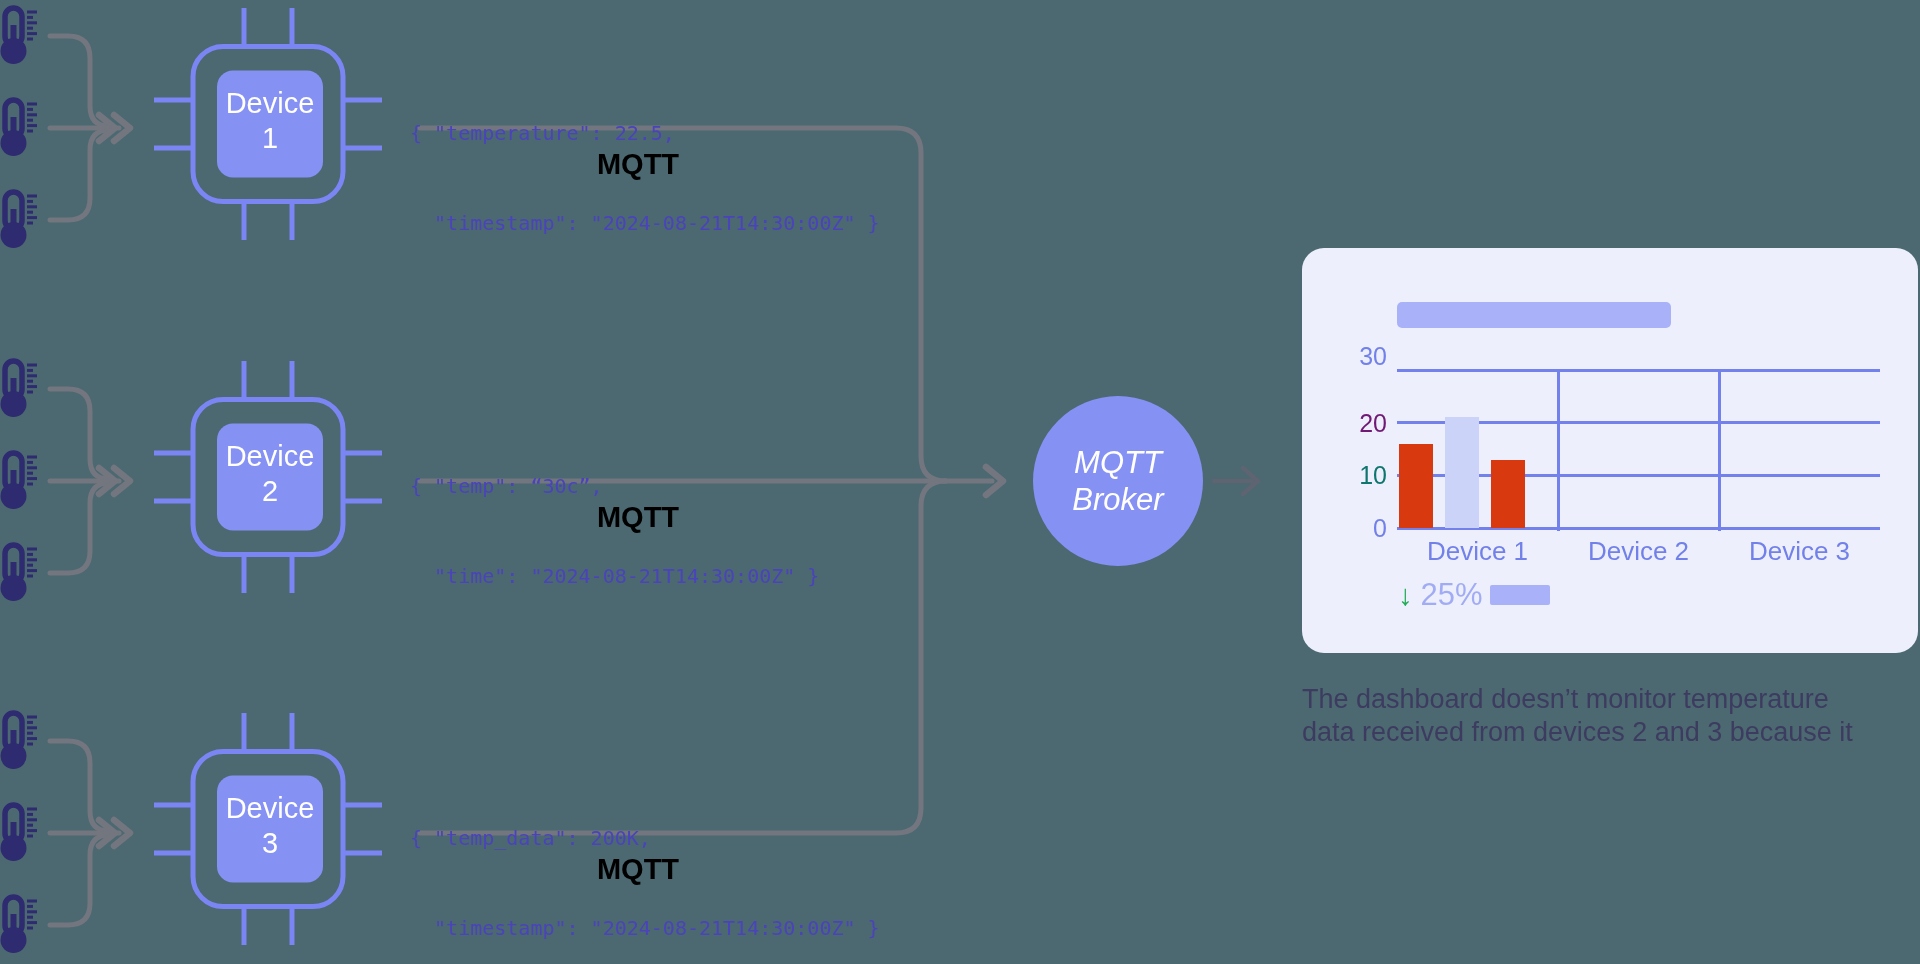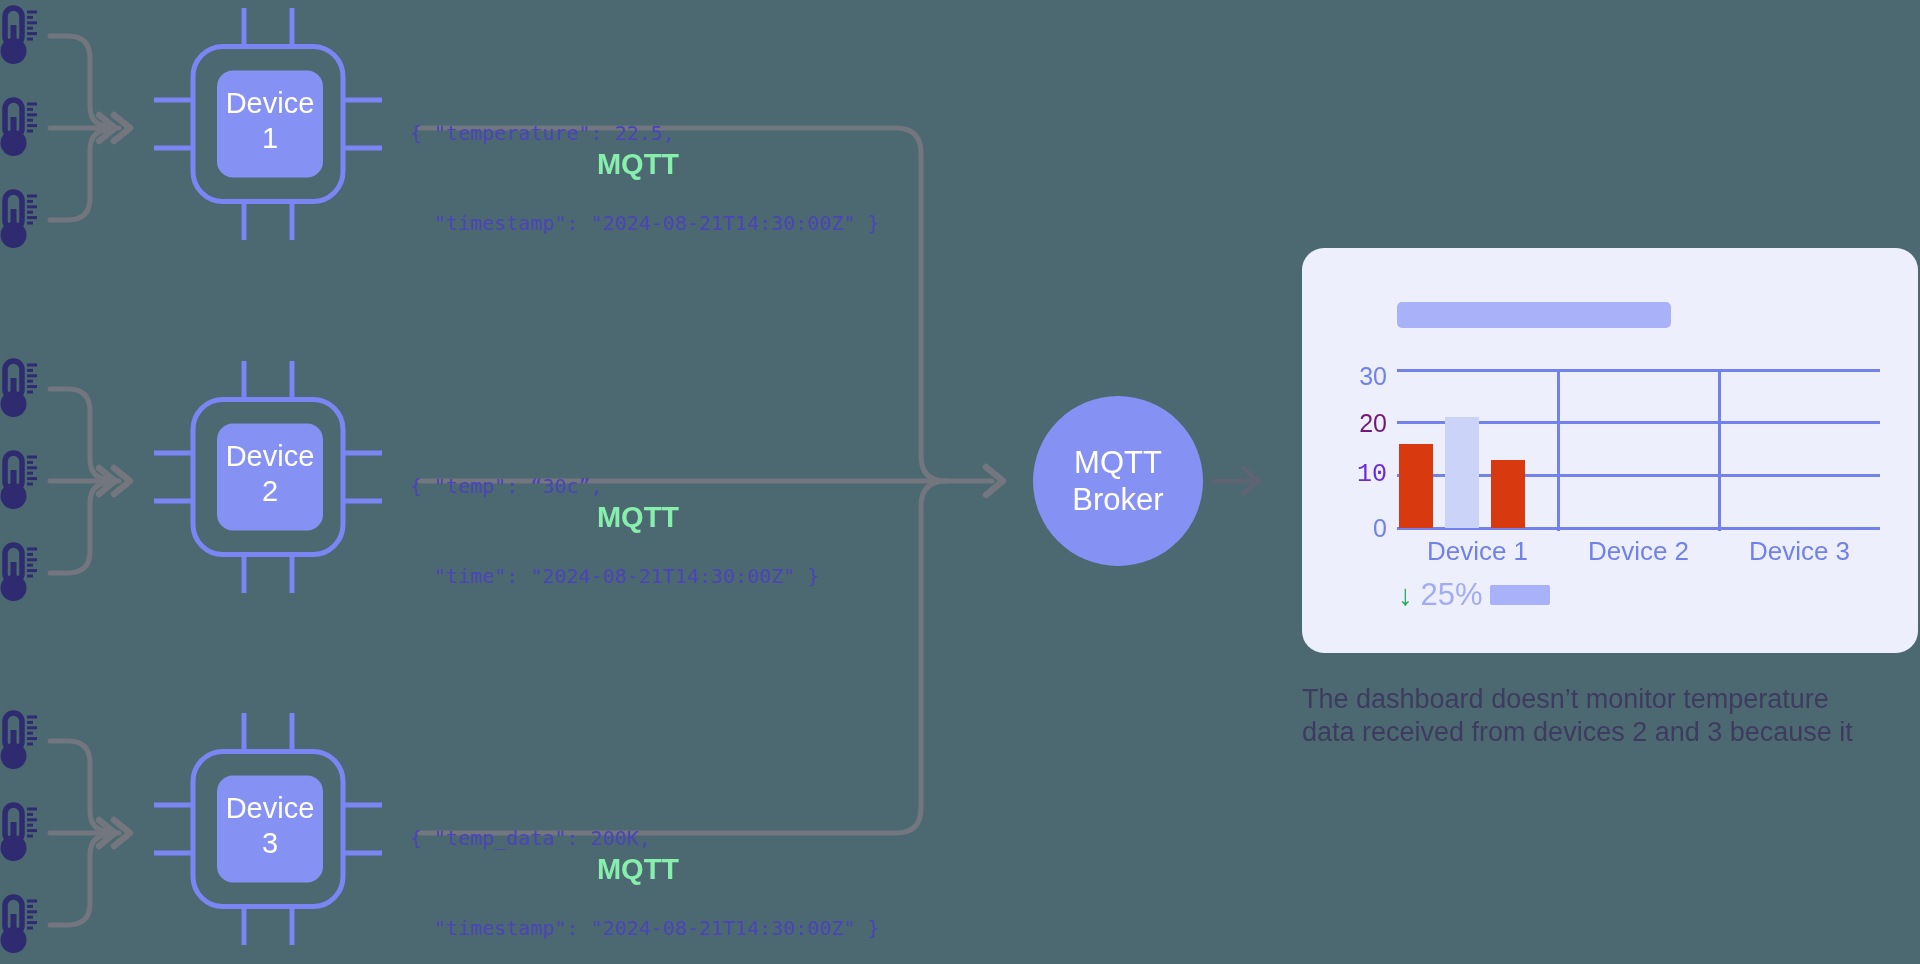--- a/index.html
+++ b/index.html
@@ -7,33 +7,33 @@
          font-family:"Liberation Sans",sans-serif;}
   svg.lines{position:absolute;left:0;top:0;}
 
   
   .payload{position:absolute;left:410px;font-family:"DejaVu Sans Mono",monospace;
            font-size:20px;line-height:30px;white-space:pre;color:#4A43BC;}
   .payload.g1{top:58px}.payload.g2{top:411px}.payload.g3{top:763px}
 
   
   .mqtt-label{position:absolute;left:538px;width:200px;text-align:center;
-              font-weight:bold;font-size:29px;color:#86efac;}
+              font-weight:bold;font-size:29px;color:#000000;}
   .mqtt-label.g1{top:148px}.mqtt-label.g2{top:501px}.mqtt-label.g3{top:853px}
 
   
   .chip-label{position:absolute;left:217px;width:106px;height:107px;display:flex;
               align-items:center;justify-content:center;text-align:center;color:#fff;
               font-size:29px;line-height:35px;}
   .chip-label.g1{top:67px}.chip-label.g2{top:420px}.chip-label.g3{top:772px}
 
   
   .broker-label{position:absolute;left:1048px;top:441px;width:140px;height:80px;
                 display:flex;align-items:center;justify-content:center;text-align:center;
-                color:#fff;font-size:31px;line-height:37px;}
+                color:#fff;font-size:31px;line-height:37px;font-style:italic;}
 
   
   .card{position:absolute;left:1302px;top:248px;width:616px;height:405px;
         background:#EDF0FC;border-radius:22px;}
   .title-ph{position:absolute;left:95px;top:54px;width:274px;height:26px;
             border-radius:5px;background:#A9B2F8;}
   .chart{position:absolute;left:0;top:0;width:616px;height:405px;}
   .stat{position:absolute;left:96px;top:332px;display:flex;align-items:center;height:30px;}
   .stat .arrow{color:#21AC55;font-size:29px;font-weight:bold;line-height:30px;}
   .stat .pct{color:#A2ACF4;font-size:31px;margin-left:8px;line-height:30px;}
@@ -237,25 +237,25 @@
   <div class="chip-label g3">Device 3</div>
 
   <div class="broker-label">MQTT Broker</div>
 
   <div class="card">
     <div class="title-ph"></div>
     <div class="chart" id="chart">
         <div style="left: 95px; top: 278.5px; width: 483px; height: 3px; background: rgb(115, 129, 236); position: absolute;"></div>
         <div style="left: 37px; top: 265px; width: 48px; text-align: right; font-size: 25px; color: rgb(114, 128, 234); line-height: 30px; position: absolute;">0</div>
         <div style="left: 95px; top: 225.833px; width: 483px; height: 3px; background: rgb(115, 129, 236); position: absolute;"></div>
-        <div style="left: 37px; top: 212.333px; width: 48px; text-align: right; font-size: 25px; color: #6d28d9; line-height: 30px; position: absolute; font-family: Liberation Mono, monospace;">10</div>
+        <div style="left: 37px; top: 212.333px; width: 48px; text-align: right; font-size: 25px; color: #0f766e; line-height: 30px; position: absolute;">10</div>
         <div style="left: 95px; top: 173.167px; width: 483px; height: 3px; background: rgb(115, 129, 236); position: absolute;"></div>
         <div style="left: 37px; top: 159.667px; width: 48px; text-align: right; font-size: 25px; color: #701a75; line-height: 30px; position: absolute;">20</div>
         <div style="left: 95px; top: 120.5px; width: 483px; height: 3px; background: rgb(115, 129, 236); position: absolute;"></div>
-        <div style="left: 37px; top: 113px; width: 48px; text-align: right; font-size: 25px; color: rgb(114, 128, 234); line-height: 30px; position: absolute;">30</div>
+        <div style="left: 37px; top: 93px; width: 48px; text-align: right; font-size: 25px; color: rgb(114, 128, 234); line-height: 30px; position: absolute;">30</div>
         <div style="left: 254.5px; top: 122px; width: 3px; height: 161px; background: rgb(115, 129, 236); position: absolute;"></div>
         <div style="left: 415.5px; top: 122px; width: 3px; height: 161px; background: rgb(115, 129, 236); position: absolute;"></div>
         <div style="left: 97px; top: 195.733px; width: 34px; height: 84.2667px; background: rgb(216, 57, 14); position: absolute;"></div>
         <div style="left: 143px; top: 169.4px; width: 34px; height: 110.6px; background: rgb(203, 211, 248); position: absolute;"></div>
         <div style="left: 189px; top: 211.533px; width: 34px; height: 68.4667px; background: rgb(216, 57, 14); position: absolute;"></div>
         <div style="left: 95px; top: 288px; width: 161px; text-align: center; font-size: 26px; color: rgb(114, 128, 234); position: absolute;">Device 1</div>
         <div style="left: 256px; top: 288px; width: 161px; text-align: center; font-size: 26px; color: rgb(114, 128, 234); position: absolute;">Device 2</div>
         <div style="left: 417px; top: 288px; width: 161px; text-align: center; font-size: 26px; color: rgb(114, 128, 234); position: absolute;">Device 3</div>
       </div>
     <div class="stat">

